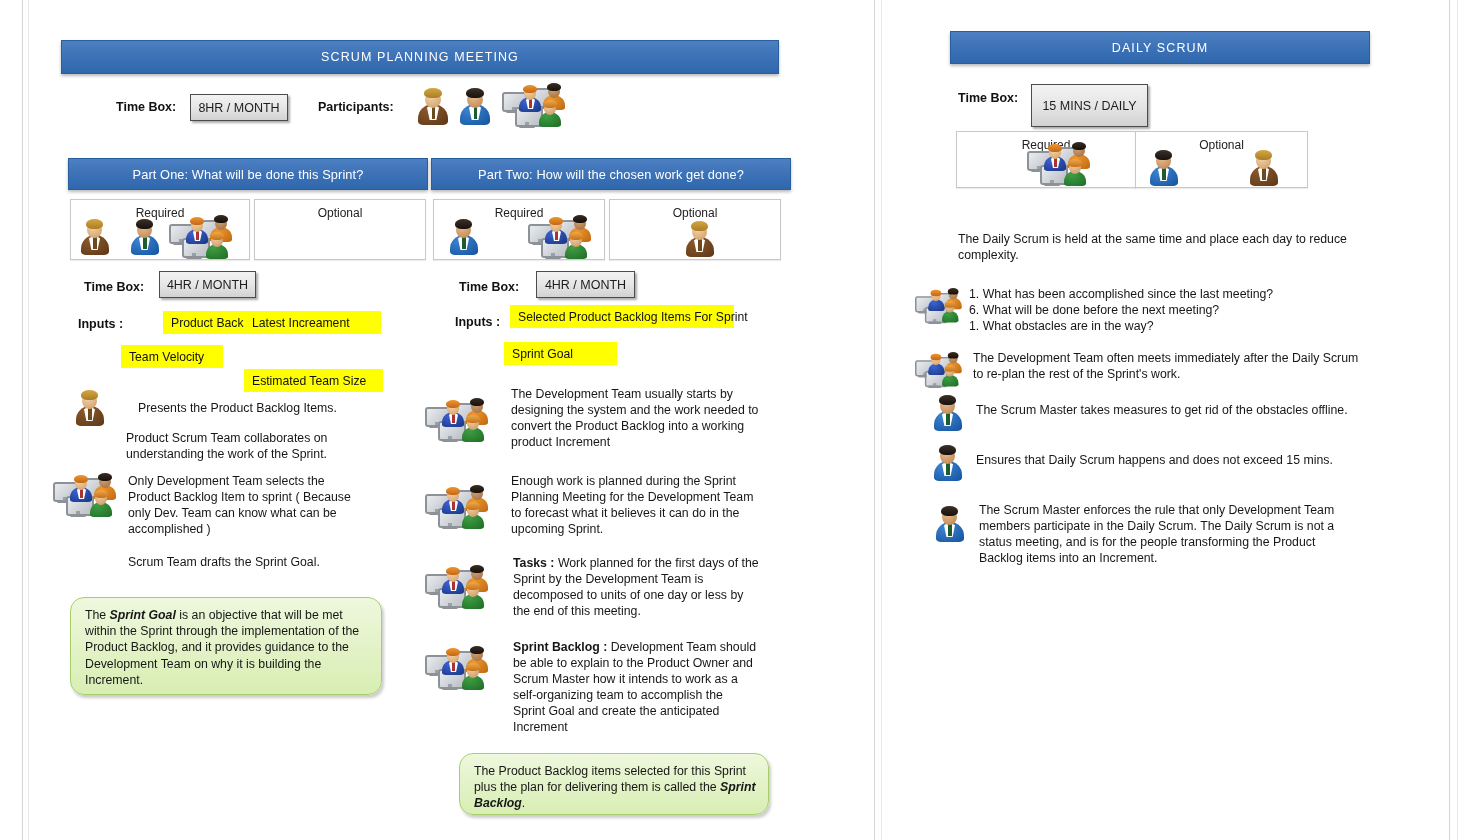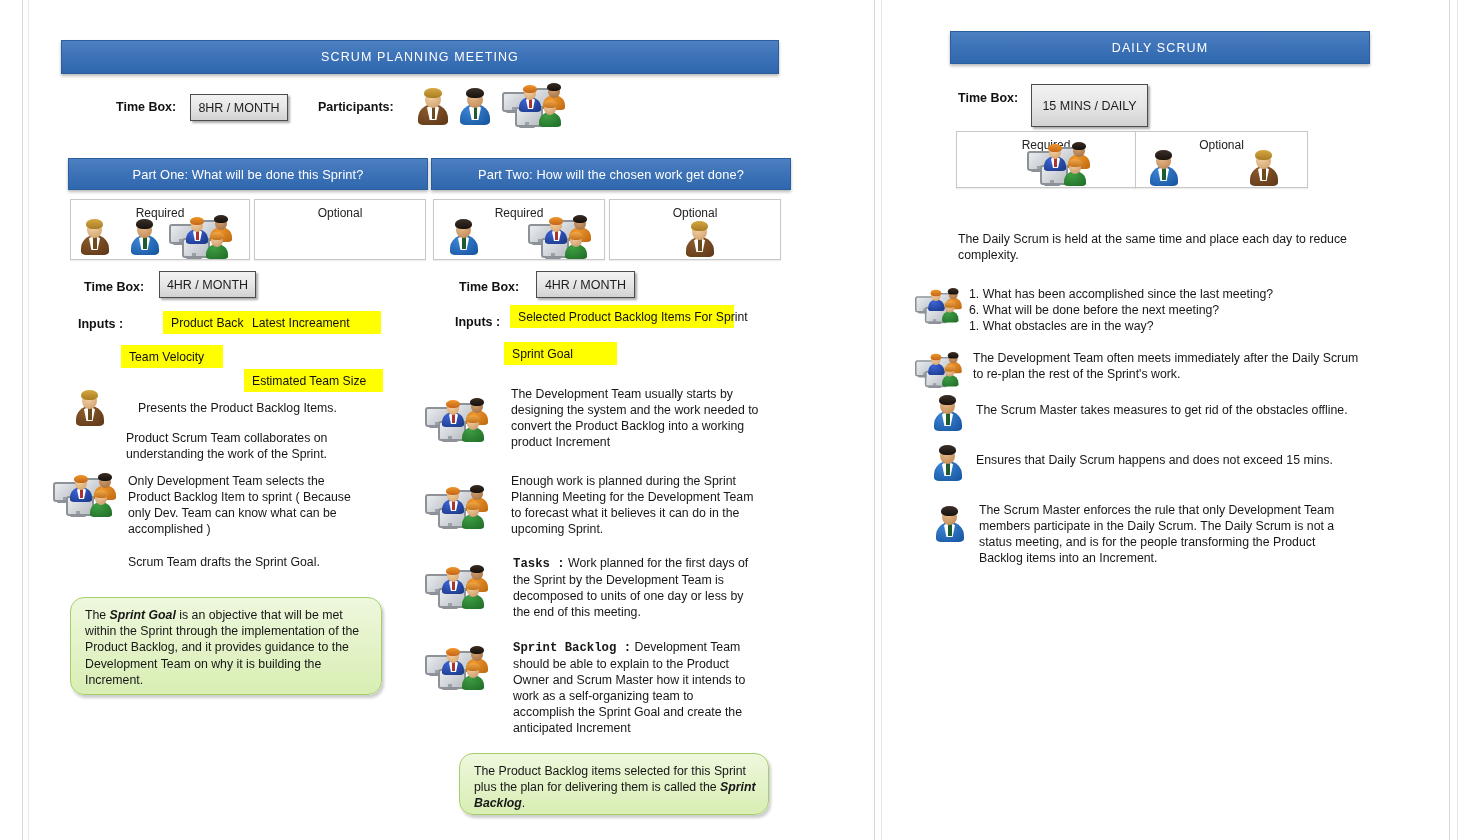--- a/index.html
+++ b/index.html
@@ -64,21 +64,21 @@
 
   
   .hl{
     position:absolute;background:#ffff00;color:#111;
     font-size:12.2px;display:flex;align-items:center;
     padding:0 8px;box-sizing:border-box;white-space:nowrap;
   }
 
   
   .txt{position:absolute;font-size:12.3px;line-height:15.9px;color:#171717;}
-  .txt b{font-weight:bold;font-family:Liberation Mono, monospace;}
+  .txt b{font-weight:bold;}
 
   
   .callout{
     position:absolute;box-sizing:border-box;
     background:linear-gradient(to bottom,#eef8dd 0%,#e2f2c6 55%,#d8eeb3 100%);
     border:1px solid #a6cf6a;
     border-radius:14px;
     box-shadow:2px 3px 3px rgba(0,0,0,.2);
     padding:9px 12px 8px 14px;
     font-size:12.3px;line-height:16.2px;color:#171717;

